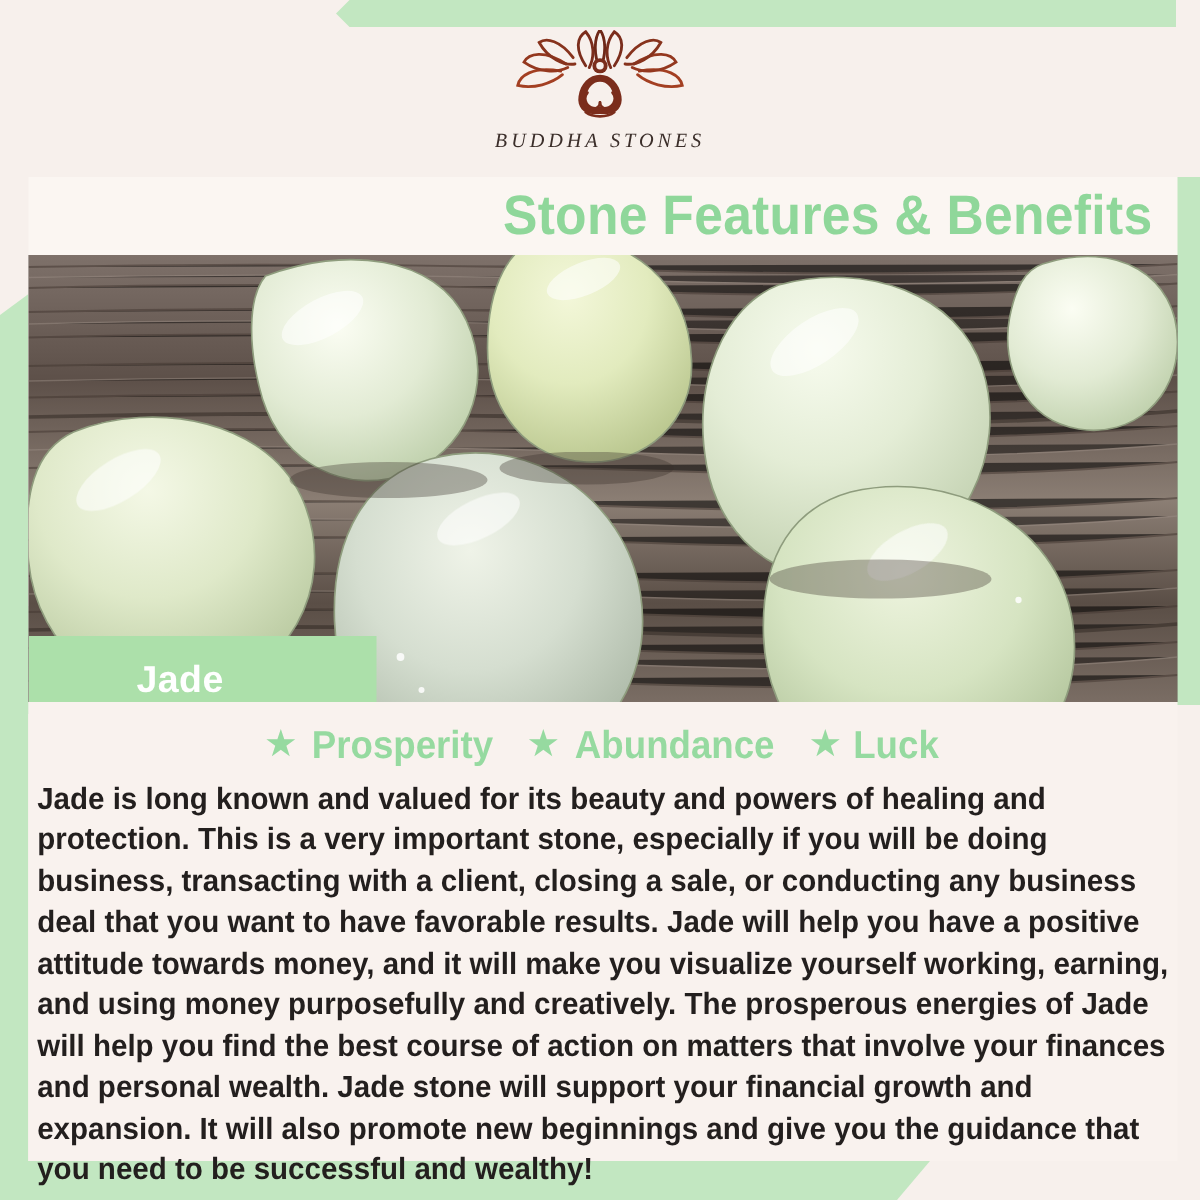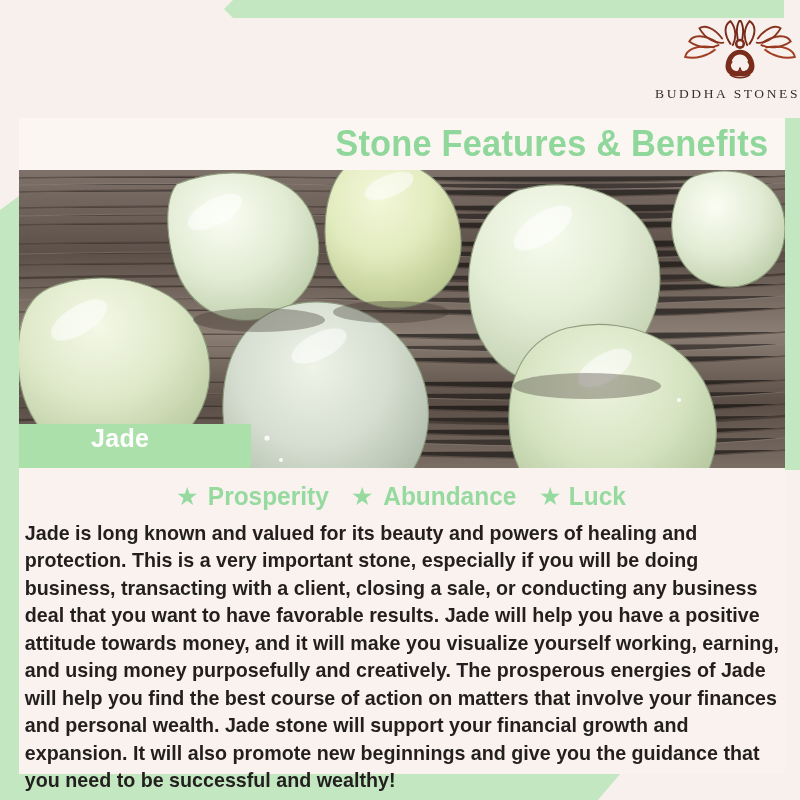--- a/index.html
+++ b/index.html
@@ -72,21 +72,22 @@
     z-index: 3;
     clip-path: polygon(0 0, 215px 0, 233px 18px, 784px 18px, 784px 0, 800px 0, 800px 100%, 0 100%);
   }
   .logo-wrap {
     position: absolute;
     left: 0;
     right: 0;
     top: 20px;
     display: flex;
     flex-direction: column;
-    align-items: flex-end;
+    align-items: center;
+    font-style: italic;
   }
   .logo-mark { width: 120px; height: 62px; display: block; }
   .logo-word {
     margin-top: 4px;
     font-family: "Liberation Serif", serif;
     font-size: 13.5px;
     letter-spacing: 2.6px;
     color: #3b2e2a;
     font-weight: 400;
   }
@@ -130,21 +131,21 @@
   
   .jade-band {
     position: absolute;
     left: 19px;
     top: 424px;
     width: 232px;
     height: 44px;
     background: #ace0aa;
     z-index: 4;
     display: flex;
-    align-items: flex-start;
+    align-items: flex-end;
   }
   .jade-text {
     margin-left: 72px;
     color: #ffffff;
     font-size: 25px;
     font-weight: 700;
     letter-spacing: 0.3px;
   }
 
   

